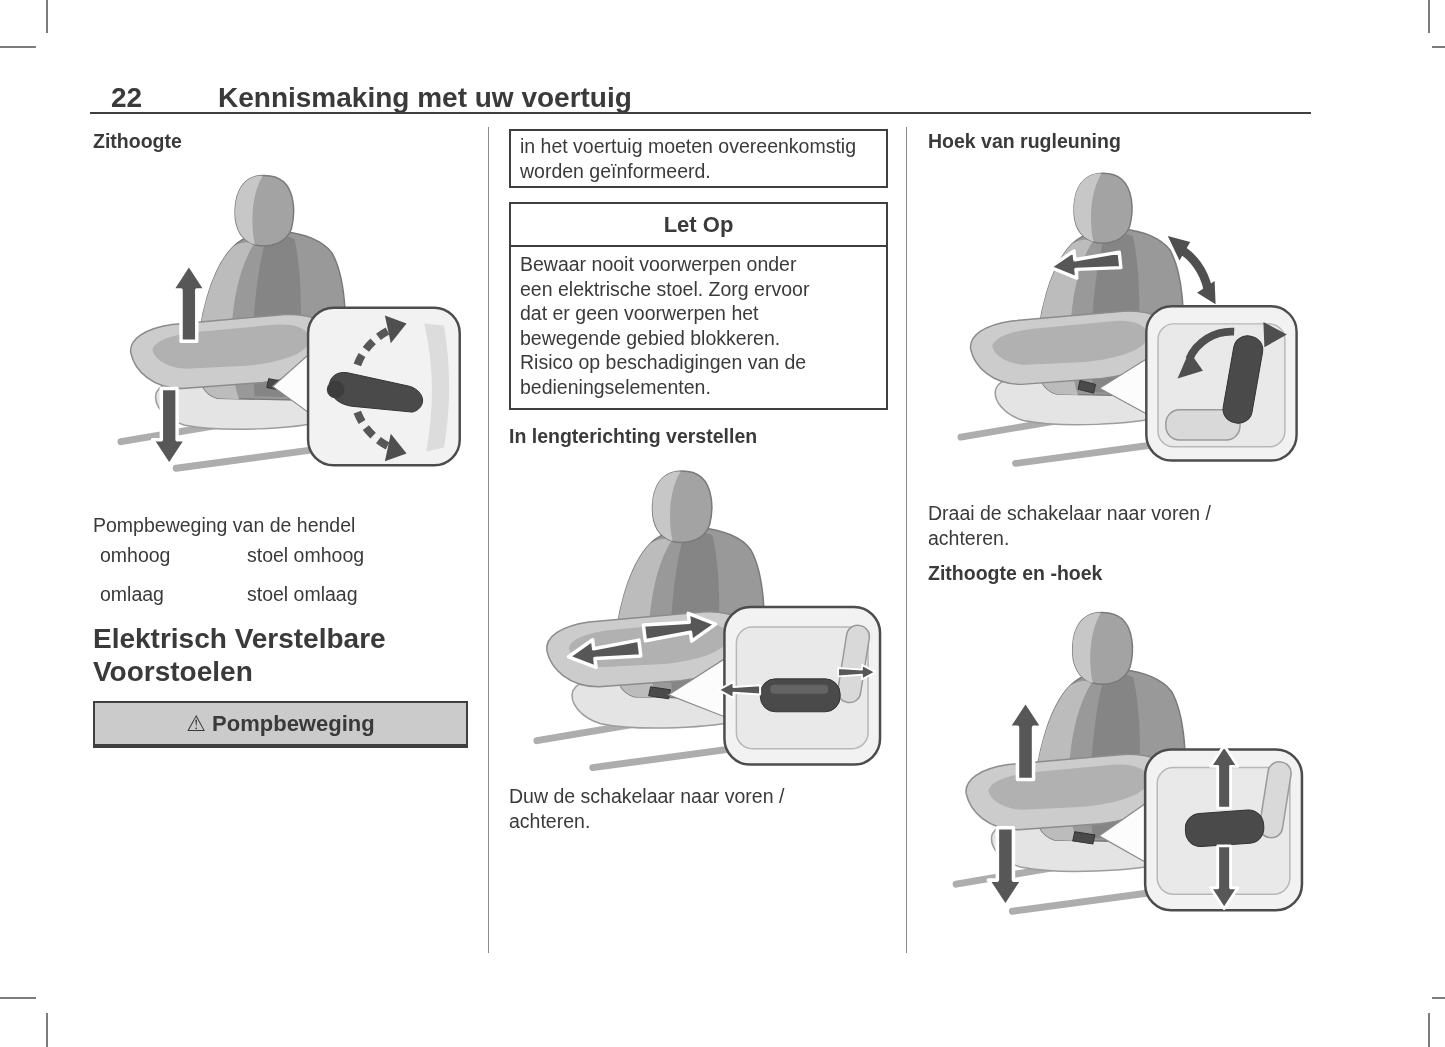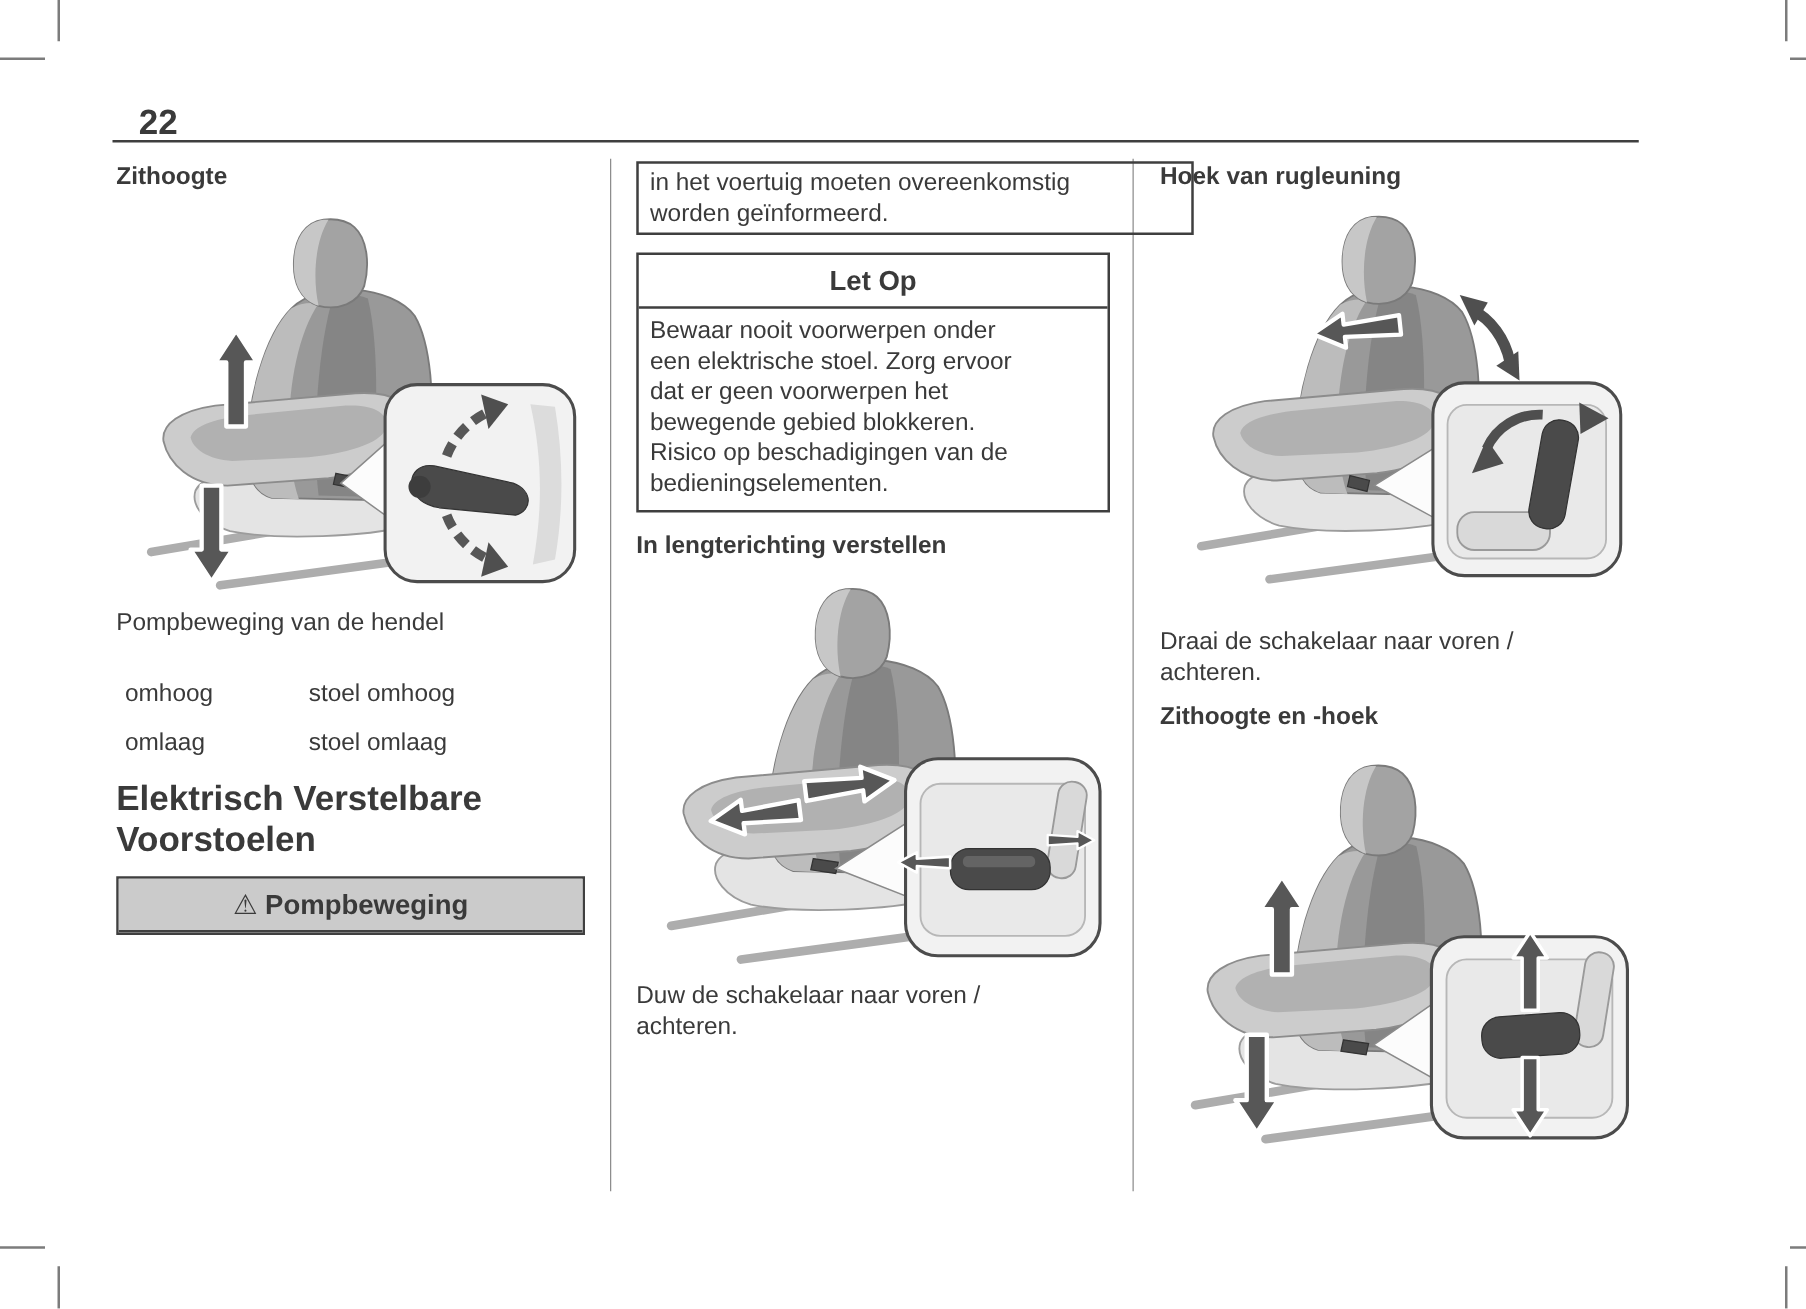--- a/index.html
+++ b/index.html
@@ -76,20 +76,21 @@
   <div class="mark" style="left:46px;top:0;width:2px;height:33px;"></div>
   <div class="mark" style="left:1428px;top:0;width:2px;height:33px;"></div>
   <div class="mark" style="left:0;top:46px;width:36px;height:2px;"></div>
   <div class="mark" style="left:1432px;top:46px;width:13px;height:2px;"></div>
   <div class="mark" style="left:0;top:997px;width:36px;height:2px;"></div>
   <div class="mark" style="left:1432px;top:997px;width:13px;height:2px;"></div>
   <div class="mark" style="left:46px;top:1013px;width:2px;height:34px;"></div>
   <div class="mark" style="left:1428px;top:1013px;width:2px;height:34px;"></div>
 
   <div class="abs pagenum" style="left:92px;top:82px;">22</div>
+  <div class="abs chapter" style="left:218px;top:82px;">Kennismaking met uw voertuig</div>
   <div class="rule" style="left:90px;top:112px;width:1221px;"></div>
 
   <div class="divider" style="left:488px;top:127px;height:826px;"></div>
   <div class="divider" style="left:906px;top:127px;height:826px;"></div>
 
   <div class="h-small" style="left:93px;top:130px;width:375px;">Zithoogte</div>
 
   <svg class="illo" style="left:93px;top:160px;" width="375" height="325" viewBox="0 0 380 330">
     <use href="#seatg"></use>
     <path class="darkctl" d="M178,222 l20,4 -2,9 -20,-4 z"></path>
@@ -99,39 +100,39 @@
     <path class="darkctl" d="M240,232 C238,222 246,214 258,216 L322,230 C338,236 338,252 324,256 L262,250 C250,248 242,242 240,232 Z"></path>
     <circle cx="246" cy="233" r="9" fill="#3d3d3d"></circle>
     <path class="dashcurve" d="M268,208 C274,192 286,180 300,173"></path>
     <polygon class="ahead2" points="296,158 318,166 302,186"></polygon>
     <path class="dashcurve" d="M268,256 C274,272 286,284 300,291"></path>
     <polygon class="ahead2" points="296,306 318,298 302,278"></polygon>
     <use href="#arr-up" class="blockarrow" transform="translate(80,106)"></use>
     <use href="#arr-down" class="blockarrow" transform="translate(60,232)"></use>
   </svg>
 
-  <div class="bodytext" style="left:93px;top:486px;width:375px;">Pompbeweging van de hendel</div>
+  <div class="bodytext" style="left:93px;top:513px;width:375px;">Pompbeweging van de hendel</div>
 
   <div class="bodytext" style="left:100px;top:543px;width:368px;">
     <span class="pump-term">omhoog</span><span>stoel omhoog</span>
   </div>
   <div class="bodytext" style="left:100px;top:582px;width:368px;">
     <span class="pump-term">omlaag</span><span>stoel omlaag</span>
   </div>
 
   <div class="h-big" style="left:93px;top:622px;width:375px;">Elektrisch Verstelbare
 Voorstoelen</div>
 
   <div class="framebox" style="left:93px;top:701px;width:375px;">
     <div class="boxhead warnhead">
       <span class="warnicon">⚠</span><span>Pompbeweging</span>
     </div>
   </div>
 
-  <div class="txtbox" style="left:509px;top:129px;width:446px;">in het voertuig moeten overeenkomstig
+  <div class="txtbox" style="left:509px;top:129px;width:379px;">in het voertuig moeten overeenkomstig
 worden geïnformeerd.</div>
 
   <div class="framebox" style="left:509px;top:202px;width:379px;">
     <div class="boxhead">Let Op</div>
     <div class="boxbody">Bewaar nooit voorwerpen onder
 een elektrische stoel. Zorg ervoor
 dat er geen voorwerpen het
 bewegende gebied blokkeren.
 Risico op beschadigingen van de
 bedieningselementen.</div>

